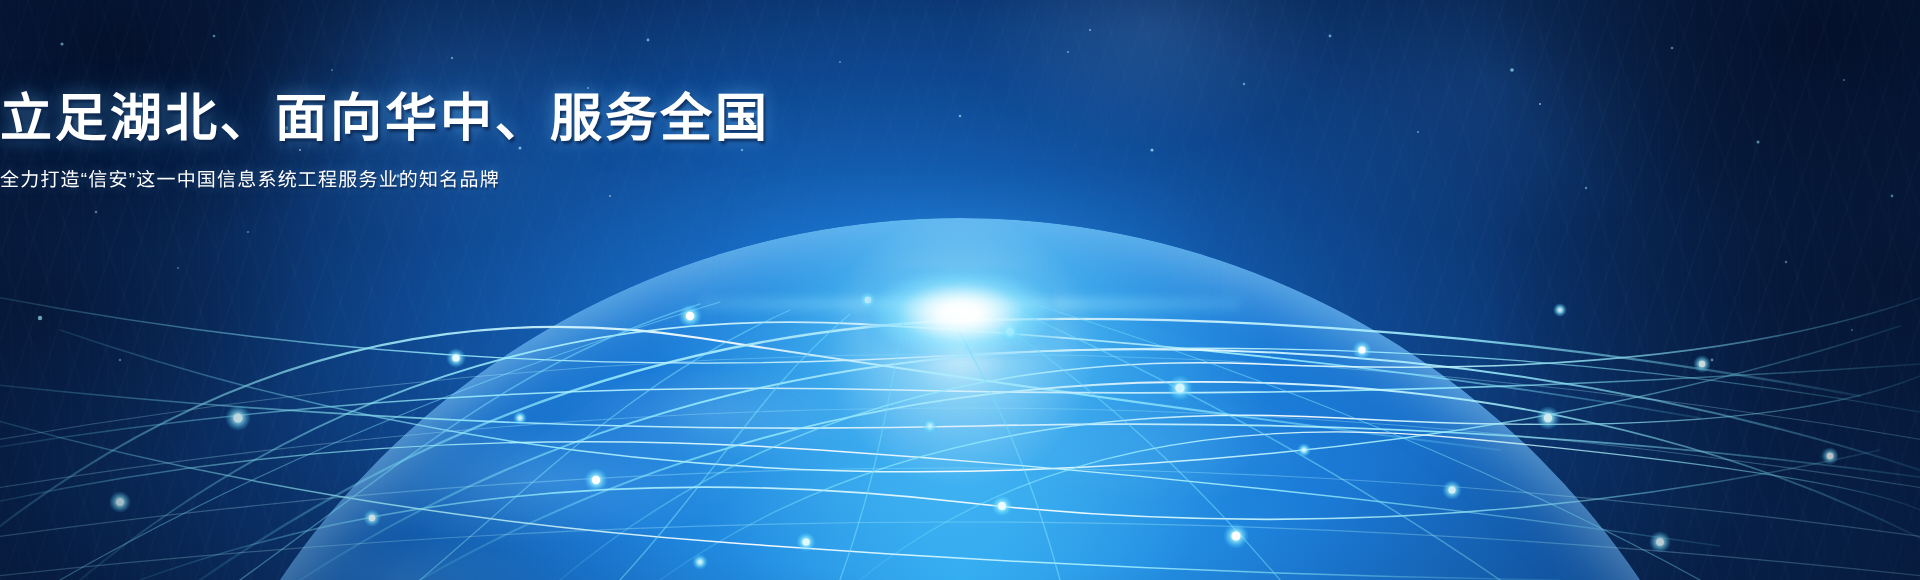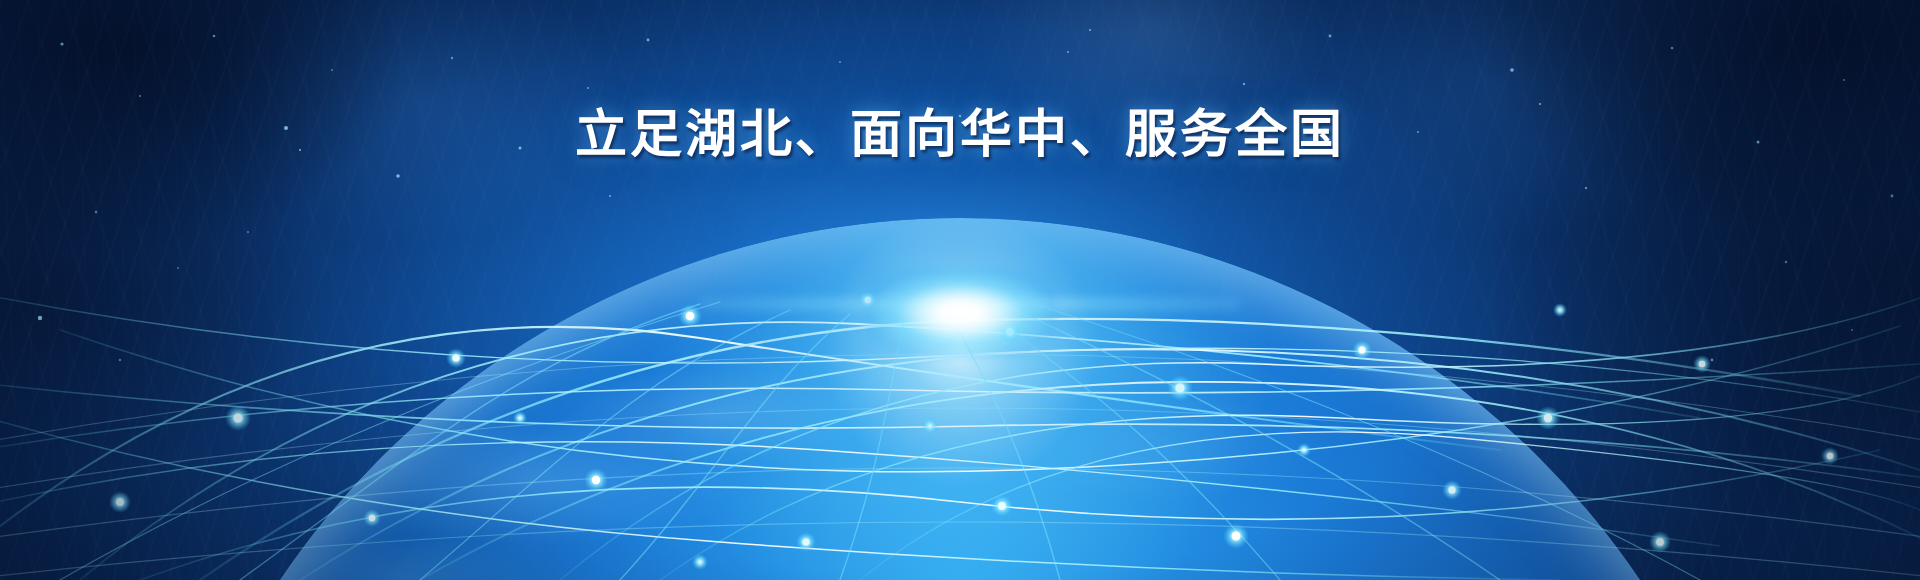--- a/index.html
+++ b/index.html
@@ -147,22 +147,21 @@
     inset: 0;
     pointer-events: none;
     background:
       radial-gradient(ellipse 1250px 660px at 50% 52%, rgba(0,0,0,0) 42%, rgba(4,16,42,.30) 78%, rgba(3,12,34,.58) 100%);
   }
 
   
   .text-block {
     position: absolute;
     left: 0; right: 0;
-    top: 104px;
-    text-align: center;
+    top: 88px;
     z-index: 12;
   }
   .headline {
     margin: 0;
     font-size: 52px;
     line-height: 1.18;
     font-weight: 700;
     letter-spacing: 3px;
     color: #ffffff;
     text-shadow:
@@ -344,15 +343,16 @@
   </div>
 
   <div class="flare-halo"></div>
   <div class="flare-streak"></div>
   <div class="flare"></div>
 
   <div class="vignette"></div>
 
   <div class="text-block">
     <h1 class="headline">立足湖北、面向华中、服务全国</h1>
+    <p class="subtitle">全力打造“信安”这一中国信息系统工程服务业的知名品牌</p>
   </div>
 
 </div>
 
 </body></html>

